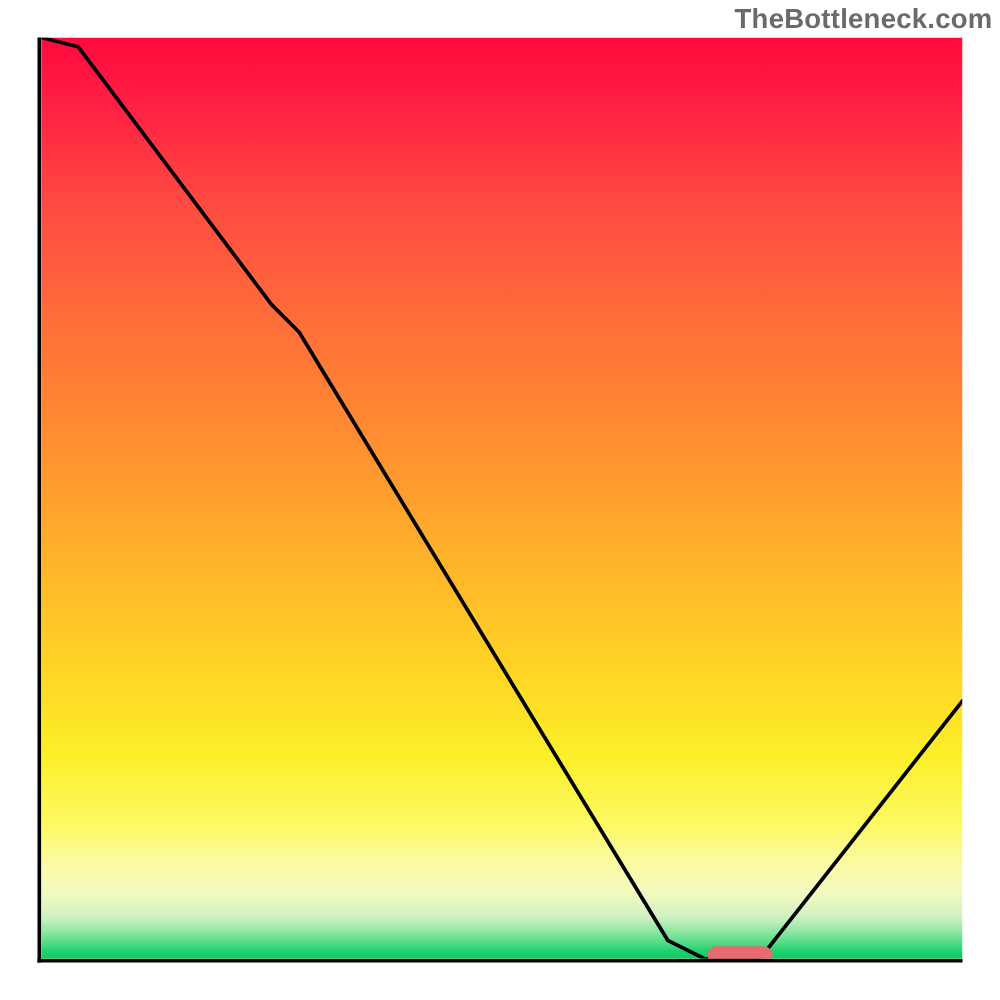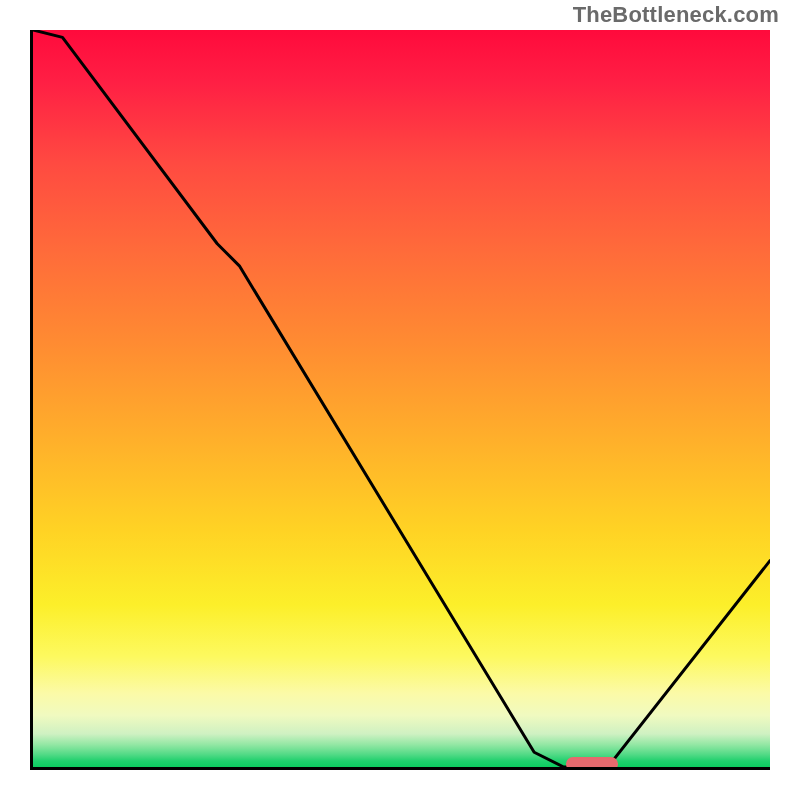--- a/index.html
+++ b/index.html
@@ -11,21 +11,21 @@
     font-family: Arial, Helvetica, sans-serif;
   }
   .frame {
     position: relative;
     width: 800px;
     height: 800px;
   }
   .watermark {
     position: absolute;
     top: 2px;
-    right: 21px;
+    right: 6px;
     font-size: 22px;
     font-weight: 600;
     color: #6a6a6a;
     letter-spacing: 0.2px;
   }
   .plot {
     position: absolute;
     left: 30px;
     top: 30px;
     width: 740px;

